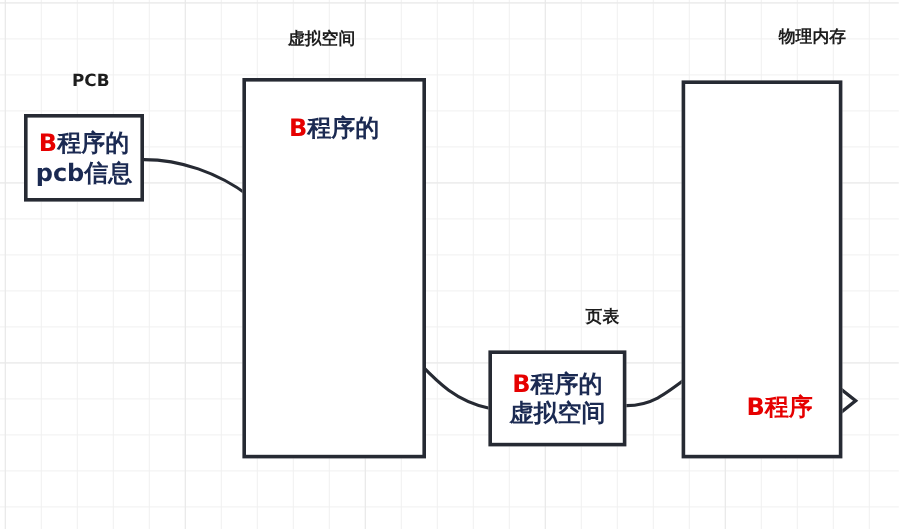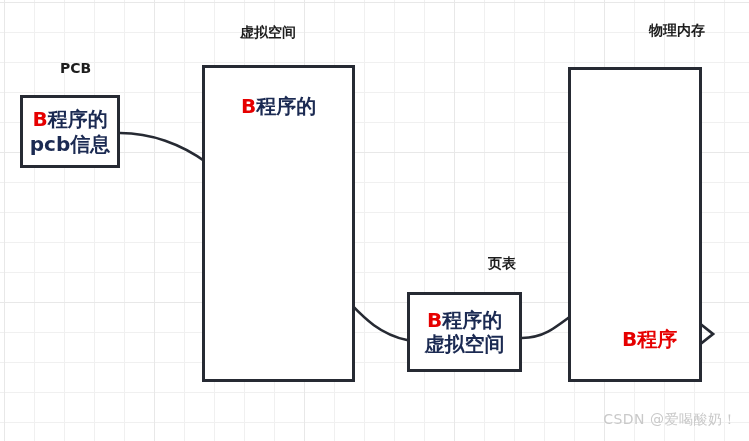--- a/index.html
+++ b/index.html
@@ -183,15 +183,14 @@
     <div class="box-text">
       <div><span class="hl">B</span><span>程序的</span></div>
       <div>虚拟空间</div>
     </div>
   </div>
 
   <div class="node-box" id="phys-box"></div>
 
   <div class="diamond-text">B程序</div>
 
-  <div id="watermark">CSDN @爱喝酸奶！</div>
 
 </div>
 
 </body></html>

